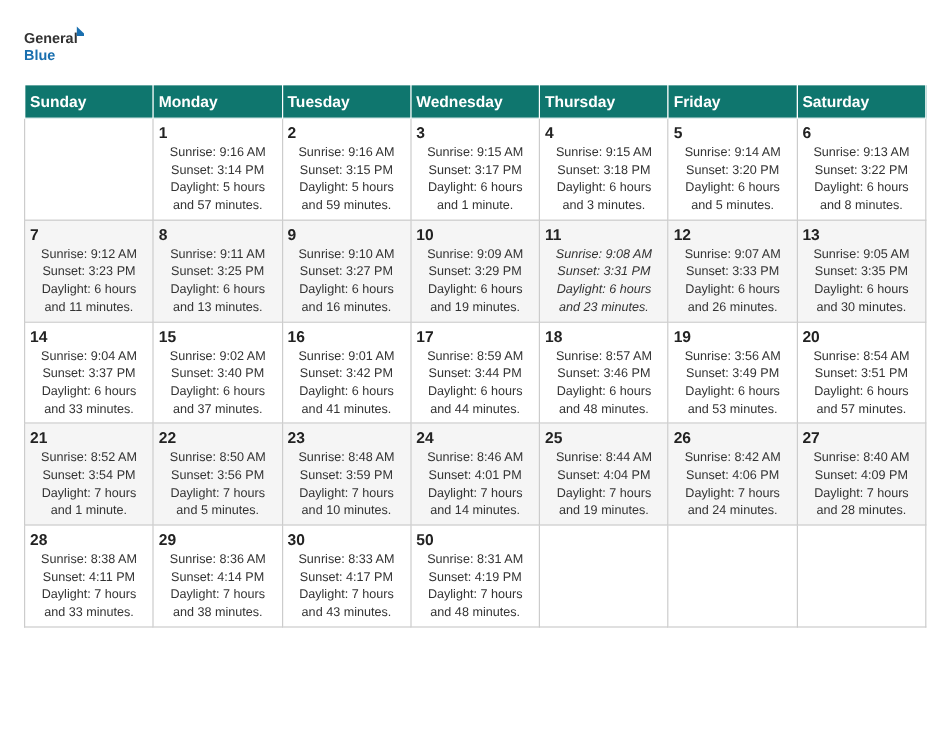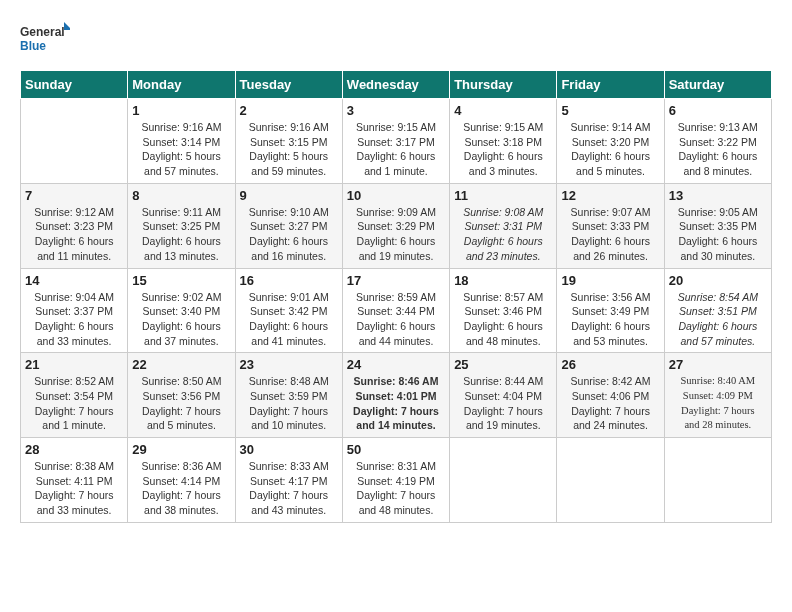--- a/index.html
+++ b/index.html
@@ -241,21 +241,21 @@
         </td>
         <td>
           <span class="day-number">19</span>
           <div class="day-info" style="white-space: pre-line;">Sunrise: 3:56 AM
 Sunset: 3:49 PM
 Daylight: 6 hours
 and 53 minutes.</div>
         </td>
         <td>
           <span class="day-number">20</span>
-          <div class="day-info" style="white-space: pre-line; font-style: italic;">Sunrise: 8:54 AM
+          <div class="day-info" style="white-space: pre-line;">Sunrise: 8:54 AM
 Sunset: 3:51 PM
 Daylight: 6 hours
 and 57 minutes.</div>
         </td>
       </tr>
       <tr>
         <td>
           <span class="day-number">21</span>
           <div class="day-info" style="white-space: pre-line;">Sunrise: 8:52 AM
 Sunset: 3:54 PM
@@ -271,42 +271,42 @@
         </td>
         <td>
           <span class="day-number">23</span>
           <div class="day-info" style="white-space: pre-line;">Sunrise: 8:48 AM
 Sunset: 3:59 PM
 Daylight: 7 hours
 and 10 minutes.</div>
         </td>
         <td>
           <span class="day-number">24</span>
-          <div class="day-info" style="white-space: pre-line; font-weight: bold;">Sunrise: 8:46 AM
+          <div class="day-info" style="white-space: pre-line;">Sunrise: 8:46 AM
 Sunset: 4:01 PM
 Daylight: 7 hours
 and 14 minutes.</div>
         </td>
         <td>
           <span class="day-number">25</span>
           <div class="day-info" style="white-space: pre-line;">Sunrise: 8:44 AM
 Sunset: 4:04 PM
 Daylight: 7 hours
 and 19 minutes.</div>
         </td>
         <td>
           <span class="day-number">26</span>
           <div class="day-info" style="white-space: pre-line;">Sunrise: 8:42 AM
 Sunset: 4:06 PM
 Daylight: 7 hours
 and 24 minutes.</div>
         </td>
         <td>
           <span class="day-number">27</span>
-          <div class="day-info" style="white-space: pre-line; font-family: Liberation Serif, serif;">Sunrise: 8:40 AM
+          <div class="day-info" style="white-space: pre-line;">Sunrise: 8:40 AM
 Sunset: 4:09 PM
 Daylight: 7 hours
 and 28 minutes.</div>
         </td>
       </tr>
       <tr>
         <td>
           <span class="day-number">28</span>
           <div class="day-info" style="white-space: pre-line;">Sunrise: 8:38 AM
 Sunset: 4:11 PM

